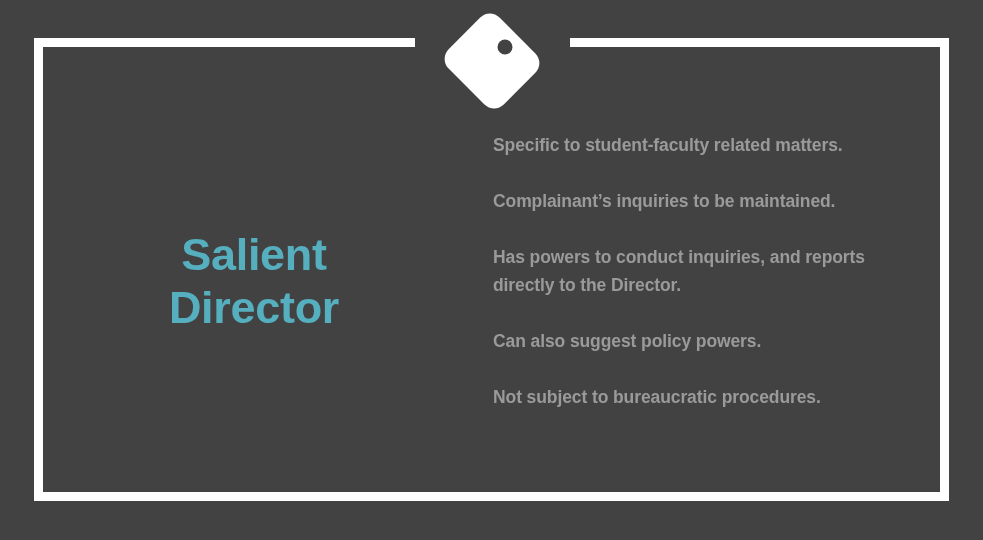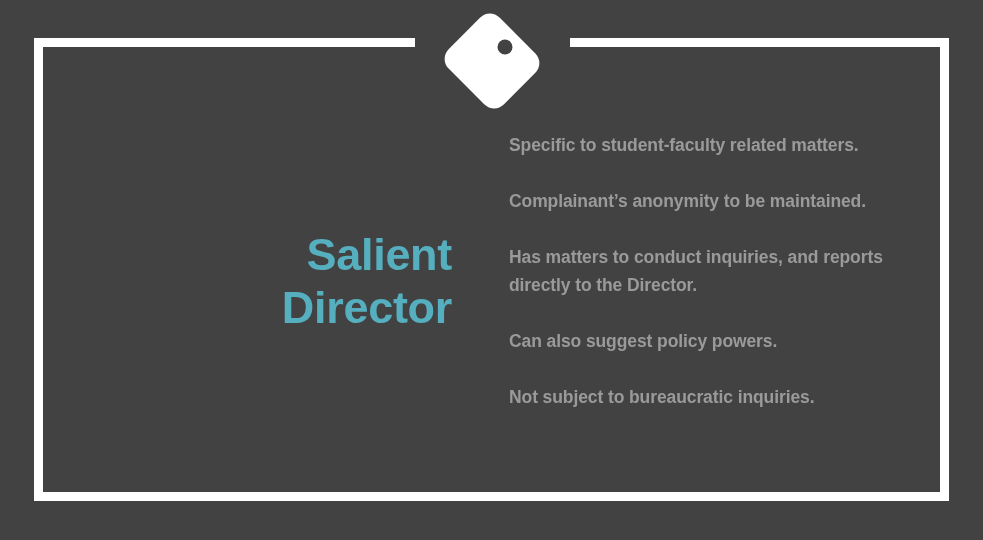--- a/index.html
+++ b/index.html
@@ -68,41 +68,40 @@
   }
   .tag-icon svg {
     display: block;
     width: 100%;
     height: 100%;
   }
 
   
   .title-block {
     position: absolute;
-    left: 72px;
+    left: 64px;
     top: 228px;
     width: 380px;
-    text-align: right;
+    text-align: center;
   }
   .title-line {
     color: #55afbe;
     font-size: 45px;
     font-weight: bold;
     line-height: 53px;
     letter-spacing: -0.3px;
     white-space: nowrap;
   }
 
   
   .features {
     position: absolute;
     left: 493px;
     top: 131px;
     width: 432px;
-    margin-left: 16px;
   }
   .feature-item {
     color: #9a9a9a;
     font-size: 17.5px;
     font-weight: bold;
     line-height: 28px;
     letter-spacing: -0.1px;
     margin-bottom: 28px;
   }
   .feature-item:last-child {
@@ -129,19 +128,19 @@
     </svg>
   </div>
 
   <div class="title-block">
     <div class="title-line">Salient</div>
     <div class="title-line">Director</div>
   </div>
 
   <div class="features">
     <div class="feature-item">Specific to student-faculty related matters.</div>
-    <div class="feature-item">Complainant’s anonymity to be maintained.</div>
-    <div class="feature-item">Has matters to conduct inquiries, and reports directly to the Director.</div>
+    <div class="feature-item">Complainant’s inquiries to be maintained.</div>
+    <div class="feature-item">Has powers to conduct inquiries, and reports directly to the Director.</div>
     <div class="feature-item">Can also suggest policy powers.</div>
-    <div class="feature-item">Not subject to bureaucratic inquiries.</div>
+    <div class="feature-item">Not subject to bureaucratic procedures.</div>
   </div>
 
 </div>
 
 </body></html>

